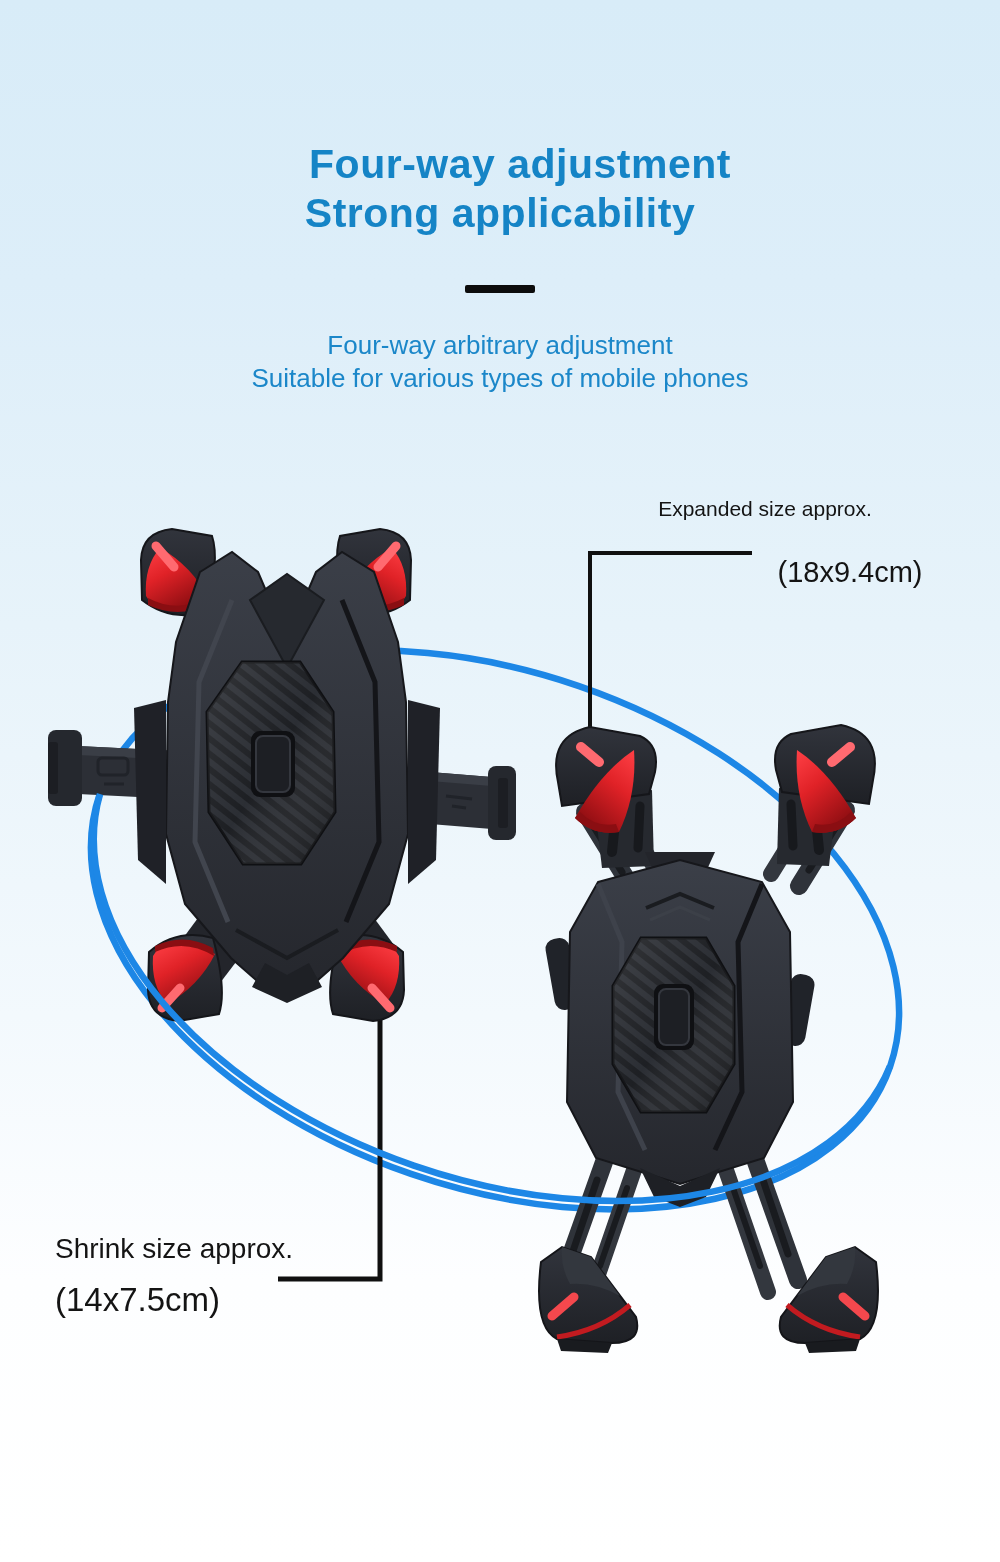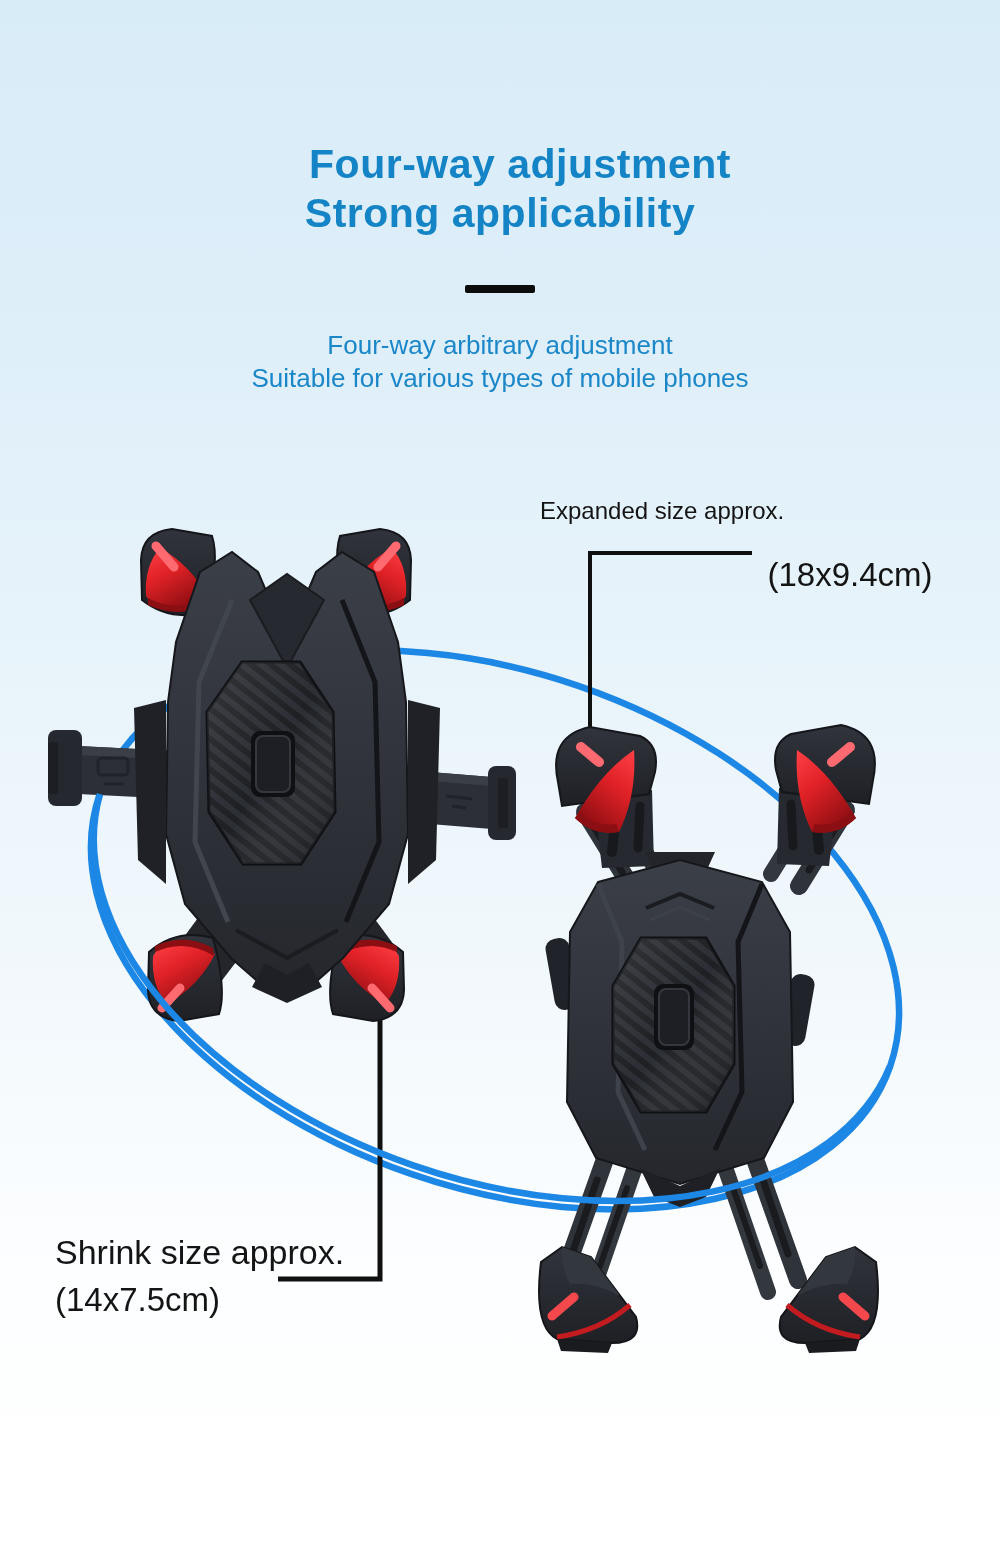--- a/index.html
+++ b/index.html
@@ -19,23 +19,23 @@
     position:absolute; left:465px; top:285px; width:70px; height:8px;
     background:#0c0c0c; border-radius:2px;
   }
   .subtitle-line {
     position:absolute; left:0; width:1000px; text-align:center;
     color:#1b87c9; font-size:26px;
   }
   .subtitle-line.l1 { top:330px; }
   .subtitle-line.l2 { top:363px; }
   .callout { position:absolute; color:#141414; }
-  .exp-label { left:540px; top:497px; width:450px; text-align:left; font-size:24px; }
-  .exp-size  { left:720px; top:556px; width:260px; text-align:center; font-size:33px; }
-  .shr-label { left:55px;  top:1233px; font-size:34px; }
+  .exp-label { left:540px; top:497px; width:450px; text-align:center; font-size:21px; }
+  .exp-size  { left:720px; top:556px; width:260px; text-align:center; font-size:29px; }
+  .shr-label { left:55px;  top:1233px; font-size:28px; }
   .shr-size  { left:55px;  top:1281px; width:262px; font-size:33px; }
   .pill {
     position:absolute; left:82px; top:1459px; width:840px; height:49px;
     border-radius:25px; background:#2094ef; color:#ffffff;
     font-size:26px; line-height:49px; text-align:center; letter-spacing:-0.2px;
   }
 </style>
 </head>
 <body>
 

